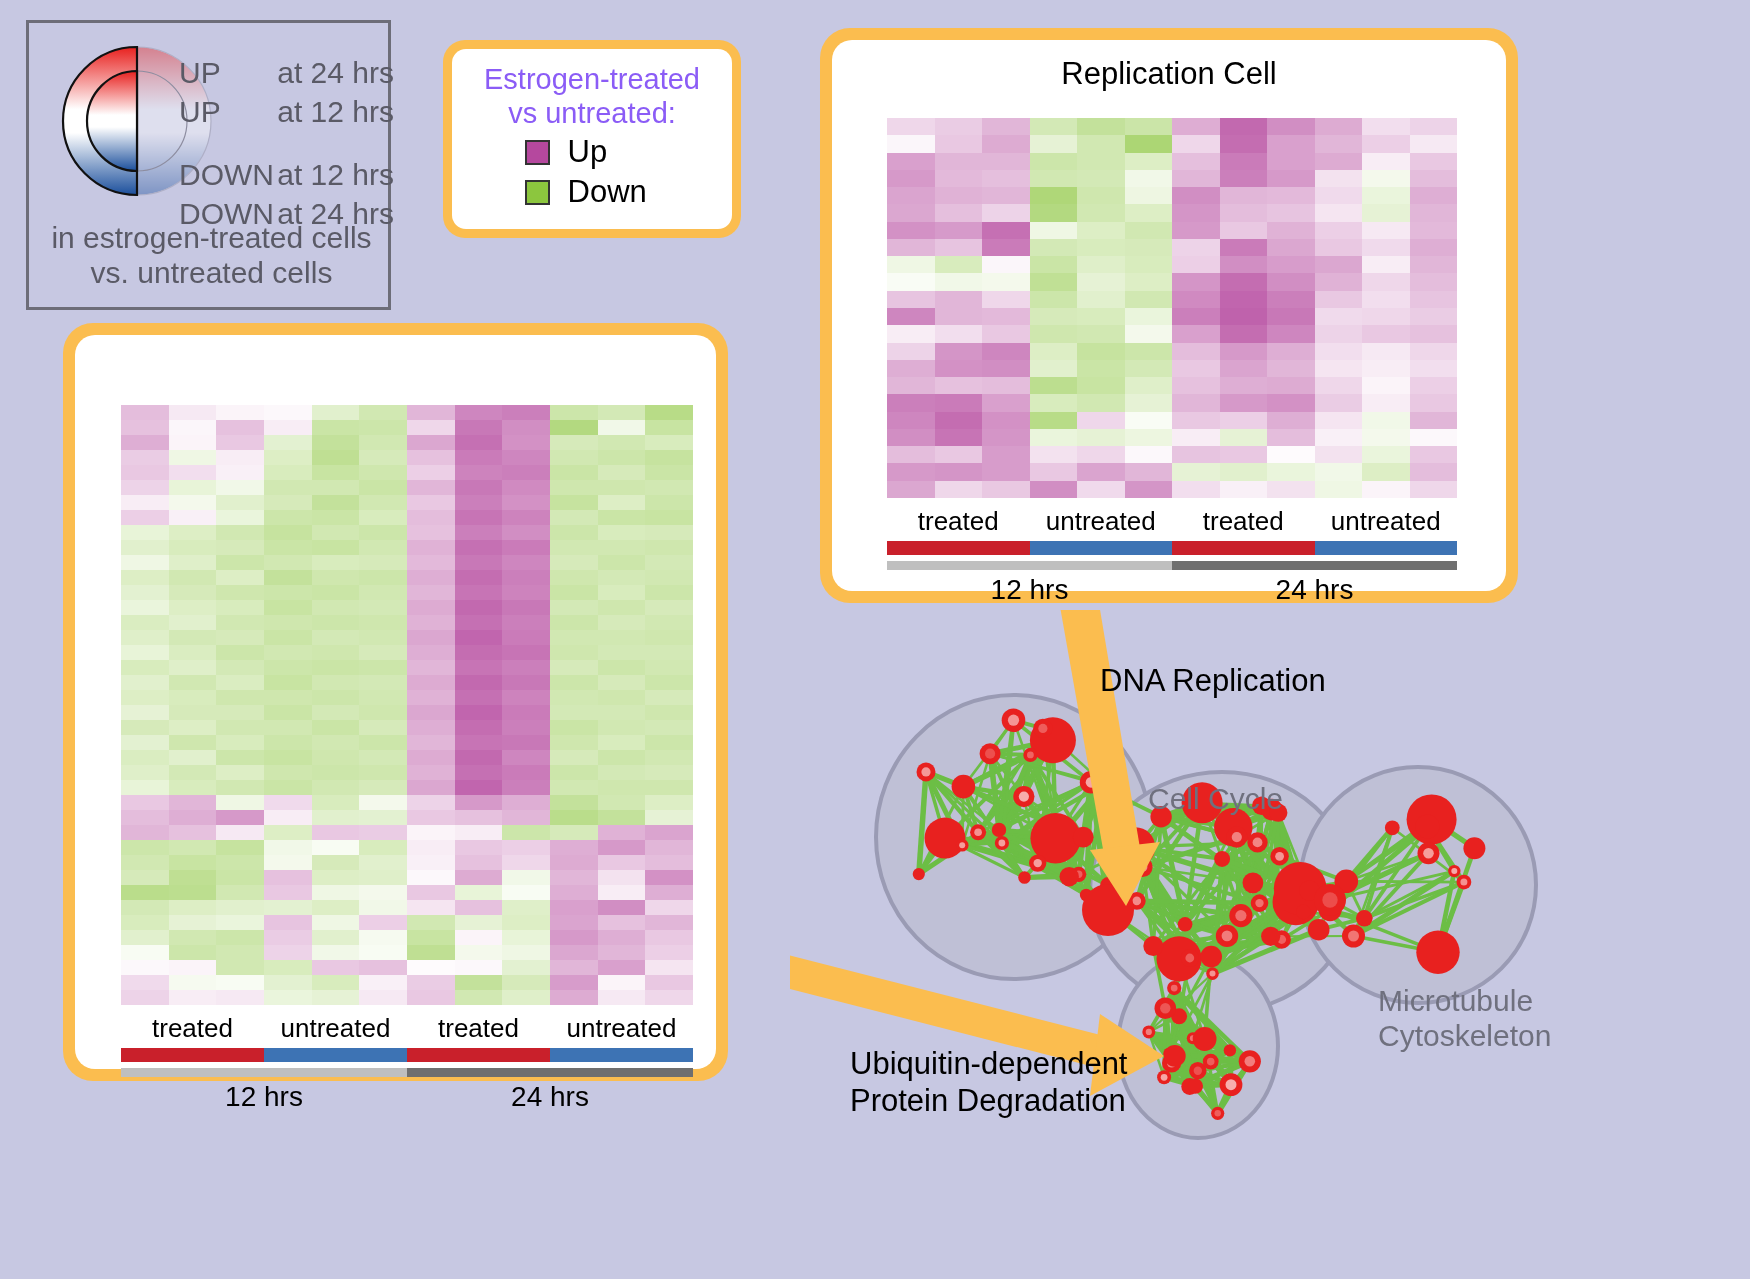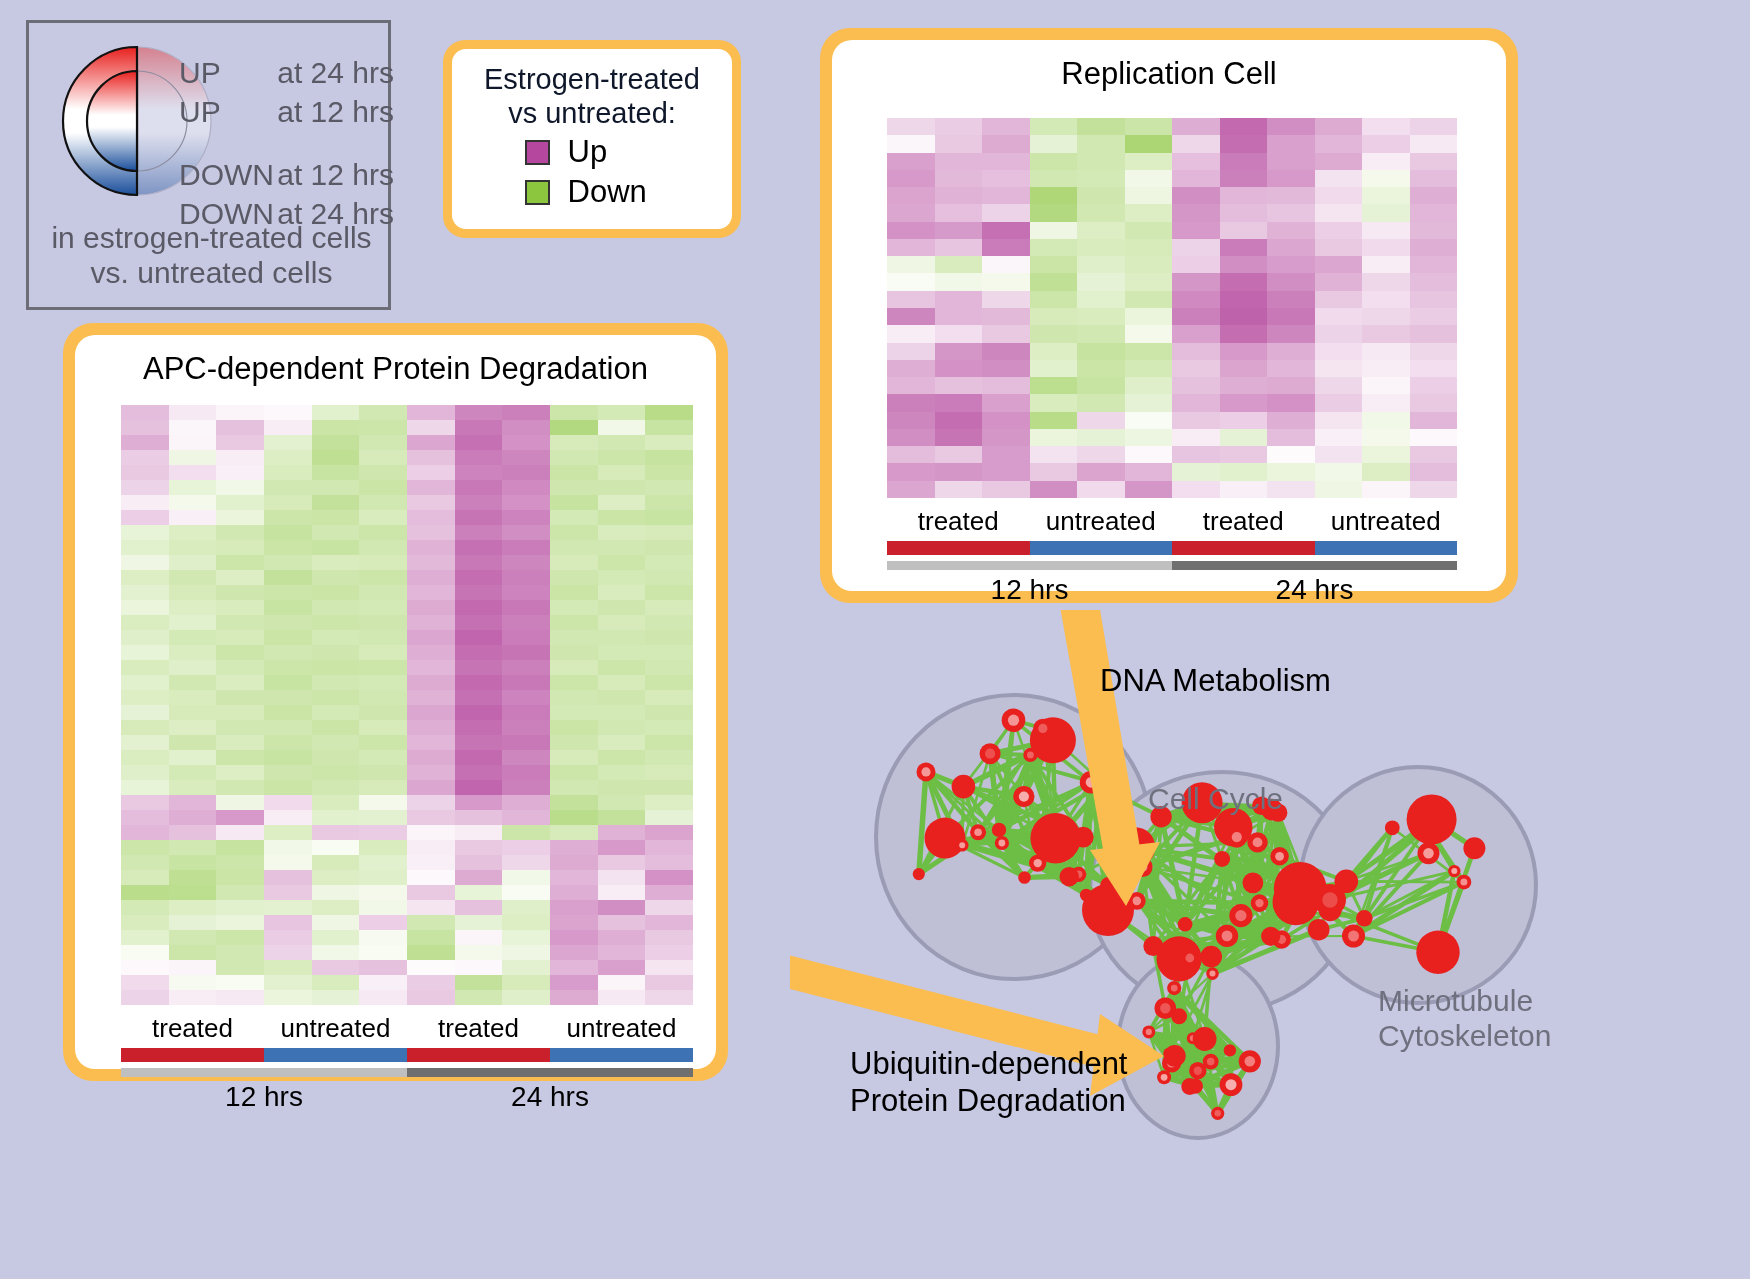--- a/index.html
+++ b/index.html
@@ -25,21 +25,21 @@
   
   #updown-legend{
     position:absolute;left:443px;top:40px;width:298px;height:198px;
     background:#fbbd4f;border-radius:22px;
     box-sizing:border-box;padding:9px;
   }
   #updown-inner{
     width:100%;height:100%;background:#ffffff;border-radius:14px;
     box-sizing:border-box;padding:14px 16px 10px 16px;
   }
-  #updown-title{font-size:29px;color:#0f172a;text-align:center;line-height:1.16;}
+  #updown-title{font-size:29px;color:#8b5cf6;text-align:center;line-height:1.16;}
   .ud-row{display:flex;align-items:center;justify-content:center;gap:18px;margin-top:4px;}
   .sw{width:25px;height:25px;border:2px solid #333;box-sizing:border-box;}
   .ud-label{font-size:31px;color:#000;width:92px;text-align:left;}
   
   .panel{position:absolute;background:#fbbd4f;border-radius:30px;box-sizing:border-box;padding:12px;}
   .panel-inner{width:100%;height:100%;background:#fff;border-radius:20px;box-sizing:border-box;position:relative;}
   .panel-title{text-align:center;font-size:31px;color:#000;padding-top:16px;font-weight:400;}
   #panel-rf{left:820px;top:28px;width:698px;height:575px;}
   #panel-apc{left:63px;top:323px;width:665px;height:758px;}
   .hm{display:grid;position:absolute;}
@@ -413,21 +413,20 @@
       <div class="time-labels" style="margin-top:4px;">
         <span style="flex:1">12 hrs</span>
         <span style="flex:1">24 hrs</span>
       </div>
     </div>
   </div>
 </div>
 
 <div class="panel" id="panel-apc">
   <div class="panel-inner">
-    <div class="panel-title">APC-dependent Protein Degradation</div>
     <div class="hm" id="hm-apc" style="left: 46px; top: 70px; width: 572px; height: 600px; grid-template-columns: repeat(12, 1fr); grid-template-rows: repeat(40, 1fr);">
         <div style="background: rgb(228, 189, 220);"></div>
         <div style="background: rgb(246, 233, 243);"></div>
         <div style="background: rgb(251, 244, 249);"></div>
         <div style="background: rgb(252, 248, 251);"></div>
         <div style="background: rgb(225, 240, 205);"></div>
         <div style="background: rgb(209, 232, 178);"></div>
         <div style="background: rgb(225, 182, 216);"></div>
         <div style="background: rgb(206, 134, 191);"></div>
         <div style="background: rgb(203, 127, 187);"></div>
@@ -1700,19 +1699,19 @@
           <circle cx="540.0" cy="290.0" r="7.7" fill="rgba(255,255,255,0.20)"></circle>
         </g>
       </g>
     <g>
       <path d="M260 -60 L300 -60 L352 250 L316 256 Z" fill="#fbbd4f" transform="translate(0,0)"></path>
       <polygon points="300,240 370,232 336,296" fill="#fbbd4f"></polygon>
       <path d="M-60 330 L330 430 L324 462 L-66 362 Z" fill="#fbbd4f"></path>
       <polygon points="310,404 374,446 300,486" fill="#fbbd4f"></polygon>
     </g>
   </svg>
-  <div class="netlabel" id="lbl-dna" style="position:absolute;left:310px;top:53px;">DNA Metabolism</div>
+  <div class="netlabel" id="lbl-dna" style="position:absolute;left:310px;top:53px;">DNA Replication</div>
   <div class="netlabel" id="lbl-cc" style="position:absolute;left:358px;top:172px;">Cell Cycle</div>
   <div class="netlabel" id="lbl-ub" style="position:absolute;left:60px;top:436px;">Ubiquitin-dependent
 Protein Degradation</div>
   <div class="netlabel" id="lbl-mt" style="position:absolute;left:588px;top:373px;">Microtubule
 Cytoskeleton</div>
 </div>
 
 </body></html>

